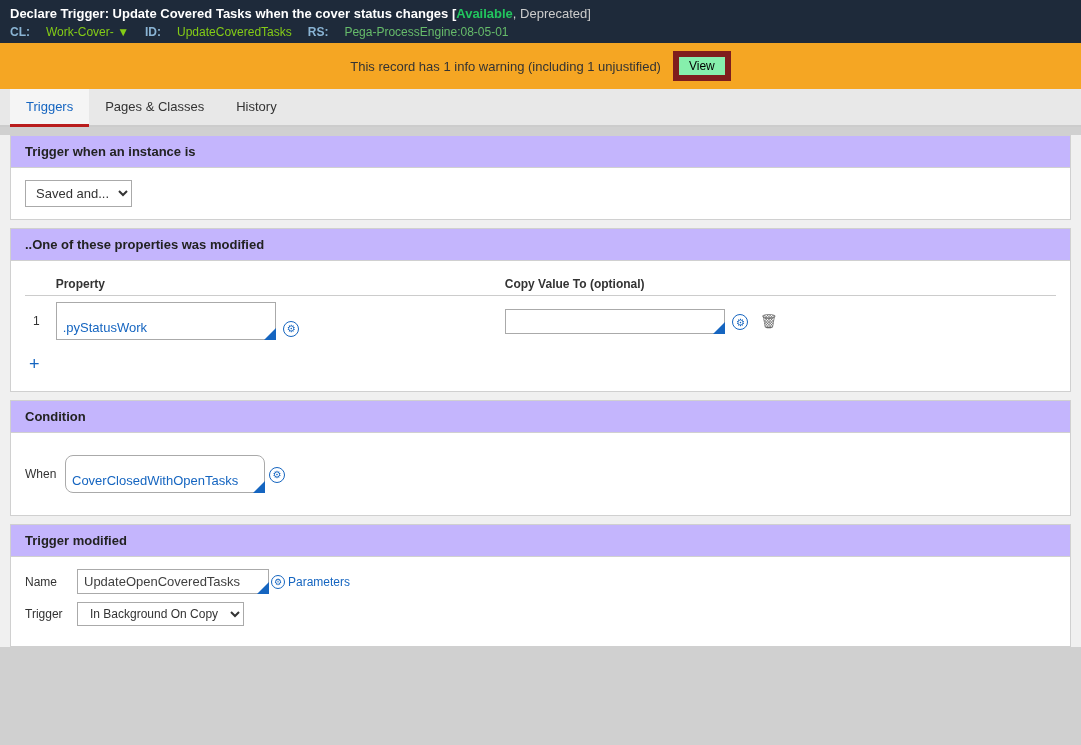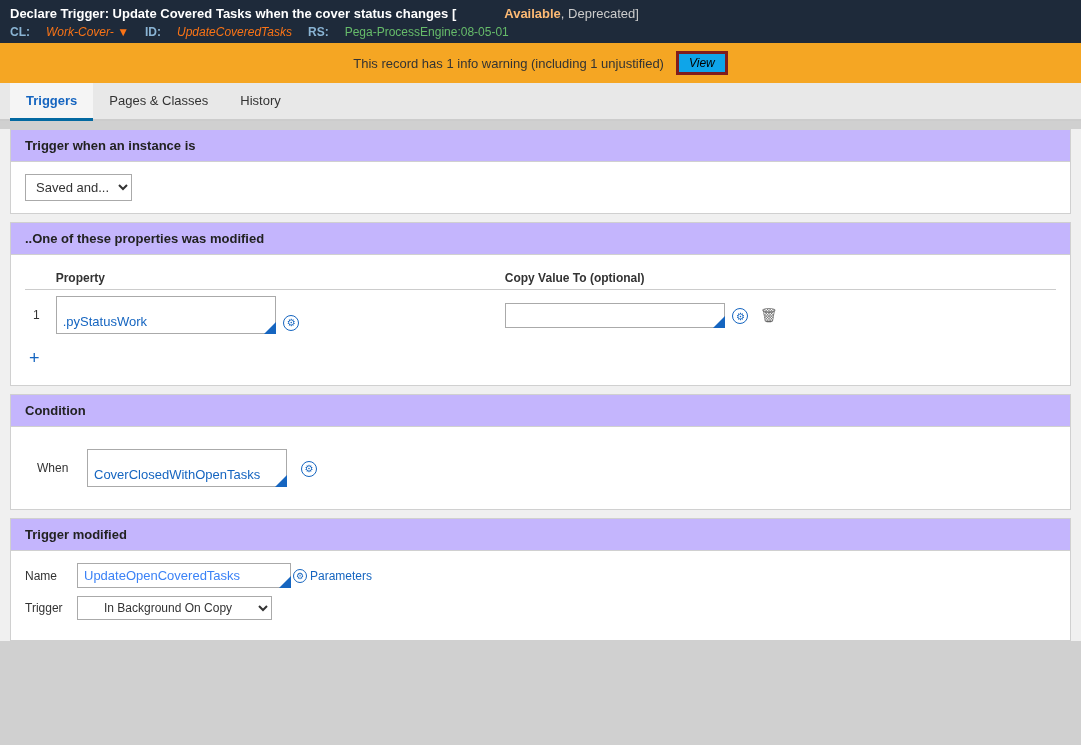--- a/index.html
+++ b/index.html
@@ -10,87 +10,84 @@
       background: #1e2a3a;
       color: #fff;
       padding: 6px 10px 4px 10px;
     }
     .header-title {
       font-size: 13px;
       font-weight: bold;
       color: #fff;
     }
     .header-title span.available {
-      color: #fdba74;
+      color: #22c55e;
       font-weight: bold;
-      padding-left: 48px;
     }
     .header-title span.deprecated {
       color: #ccc;
       font-weight: normal;
     }
     .header-meta {
       display: flex;
       gap: 16px;
       margin-top: 4px;
       font-size: 12px;
       align-items: center;
     }
     .header-meta .label {
       color: #8ab4d4;
       font-weight: bold;
     }
     .header-meta .value-blue {
-      color: #f97316;
-      font-style: italic;
+      color: #84cc16;
     }
     .header-meta .value-green {
       color: #66bb6a;
     }
 
     
     .warning-bar {
       background: #f5a623;
       color: #333;
       padding: 8px 16px;
       display: flex;
       align-items: center;
       justify-content: center;
       gap: 12px;
       font-size: 13px;
     }
     .warning-bar .view-btn {
-      border: 3px solid #7f1d1d;
-      background: #0ea5e9;
+      border: 6px solid #7f1d1d;
+      background: #86efac;
       padding: 2px 10px;
       cursor: pointer;
       font-size: 12px;
-      font-style: italic;
     }
 
     
     .tabs {
       background: #e8e8e8;
       display: flex;
       gap: 0;
       padding: 0 10px;
       border-bottom: 2px solid #ccc;
     }
     .tab {
       padding: 10px 16px;
       cursor: pointer;
       color: #333;
       font-size: 13px;
       border-bottom: 3px solid transparent;
       margin-bottom: -2px;
     }
     .tab.active {
       color: #1565c0;
-      border-bottom: 3px solid #0369a1;
-      font-weight: bold;
+      border-bottom: 3px solid #b91c1c;
+      font-weight: normal;
       background: #f5f5f5;
     }
 
     
     .main-content {
       background: #f0f0f0;
       padding: 0;
     }
 
     
@@ -206,23 +203,21 @@
       color: #1565c0;
       font-size: 18px;
       padding: 4px;
       margin-top: 4px;
     }
 
     
     .condition-row {
       display: flex;
       align-items: center;
-      gap: 10px;
       padding: 10px 0;
-      margin-left: 12px;
     }
     .condition-label {
       font-size: 12px;
       color: #333;
       width: 40px;
     }
 
     
     .activity-row {
       display: flex;
@@ -236,22 +231,22 @@
       width: 50px;
     }
     .activity-name-input {
       position: relative;
       display: inline-block;
     }
     .activity-name-input input {
       border: 1px solid #aaa;
       padding: 4px 24px 4px 6px;
       font-size: 13px;
-      width: 214px;
-      color: #3b82f6;
+      width: 192px;
+      color: #404040;
     }
     .activity-name-input .arrow-indicator {
       position: absolute;
       right: 0;
       bottom: 0;
       width: 0;
       height: 0;
       border-style: solid;
       border-width: 0 0 12px 12px;
       border-color: transparent transparent #1565c0 transparent;
@@ -271,21 +266,21 @@
       border: 1px solid #1565c0;
       display: inline-flex;
       align-items: center;
       justify-content: center;
       font-size: 9px;
       color: #1565c0;
     }
 
     .execute-select {
       border: 1px solid #aaa;
-      padding: 3px 22px;
+      padding: 3px 8px;
       font-size: 12px;
       background: #fff;
     }
 
     
     .gear-circle {
       width: 16px;
       height: 16px;
       border-radius: 50%;
       border: 1px solid #1565c0;
@@ -395,21 +390,21 @@
   </div>
 
   <div class="section">
     <div class="section-header">
       <span>Condition</span>
     </div>
     <div class="section-body">
       <div class="condition-row">
         <span class="condition-label">When</span>
         <div class="input-with-arrow">
-          <input type="text" value="CoverClosedWithOpenTasks" style="width: 200px; color: rgb(21, 101, 192);">
+          <input type="text" value="CoverClosedWithOpenTasks" style="width: 200px; color: rgb(21, 101, 192); border-radius: 8px;">
           <div class="arrow-indicator"></div>
         </div>
         <button class="icon-btn">
           <div class="gear-circle">⚙</div>
         </button>
       </div>
     </div>
   </div>
 
   <div class="section">

